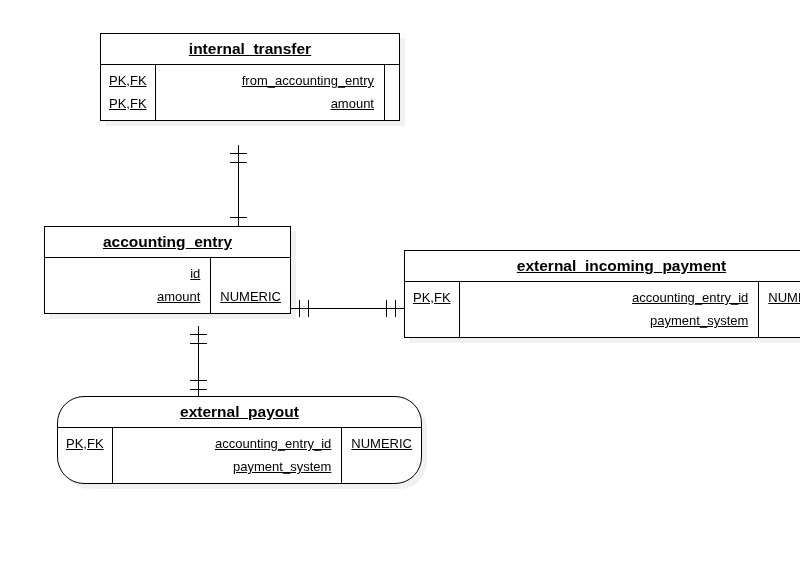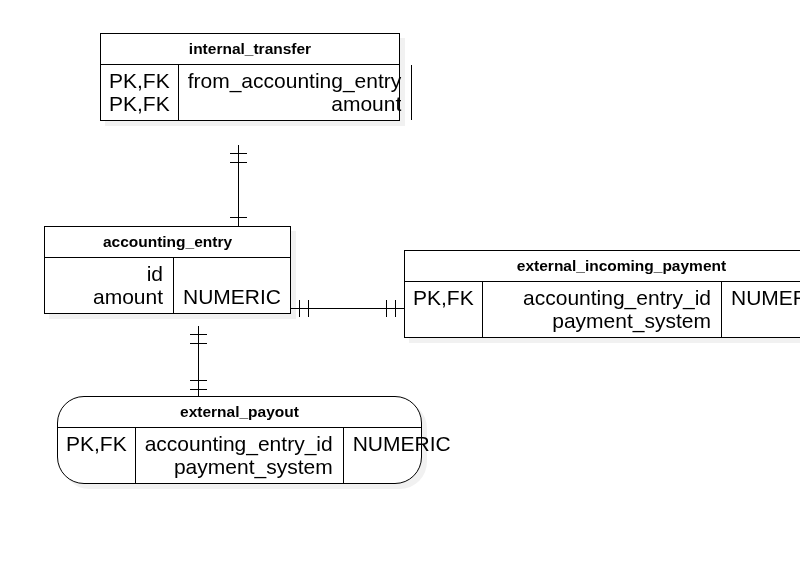--- a/index.html
+++ b/index.html
@@ -24,38 +24,39 @@
   }
 
   
   .entity {
     position: absolute;
     box-sizing: border-box;
     background: #ffffff;
     border: 1.6px solid #000000;
     box-shadow: 5px 5px 0 0 rgba(0,0,0,0.055);
     z-index: 5;
+    text-decoration: underline;
   }
   .entity-title {
     box-sizing: border-box;
     height: 31px;
     line-height: 30px;
     text-align: center;
     font-weight: bold;
     font-size: 15.5px;
     border-bottom: 1.6px solid #000000;
     white-space: nowrap;
   }
   .entity-body {
     display: flex;
     align-items: stretch;
   }
   .col {
     box-sizing: border-box;
-    font-size: 21px;
+    font-size: 13px;
     line-height: 23px;
     padding: 4px 0 5px 0;
     white-space: nowrap;
   }
   .col-keys {
     text-align: left;
     padding-left: 8px;
     padding-right: 8px;
     border-right: 1.6px solid #000000;
   }

